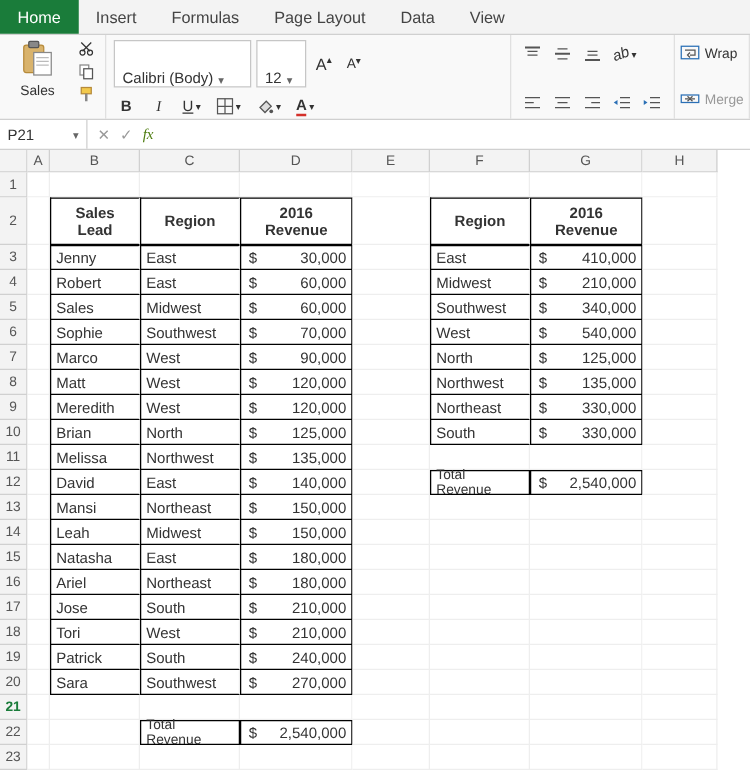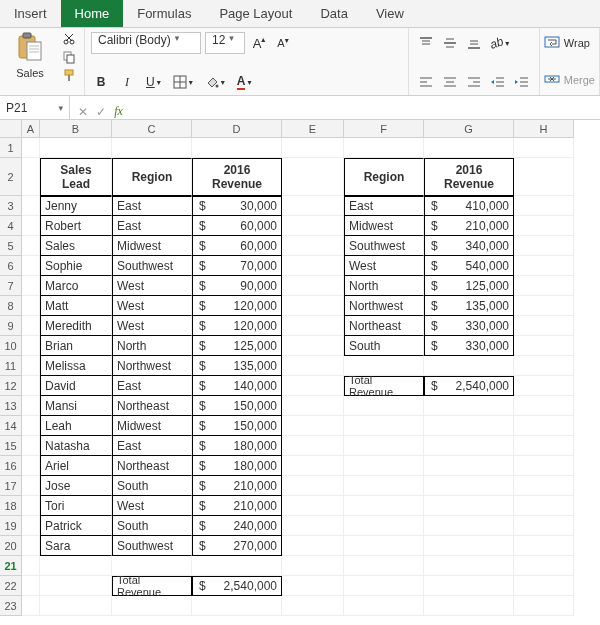--- a/index.html
+++ b/index.html
@@ -14,32 +14,32 @@
   .ribbon { display: flex; background: #f9f9f9; border-bottom: 1px solid #d0d0d0; height: 68px; }
   .group { display: flex; flex-direction: column; justify-content: space-between; border-right: 1px solid #e0e0e0; padding: 4px 6px 2px; }
   .grow { flex: 1; }
 
   .paste-col { display: flex; flex-direction: column; align-items: center; gap: 2px; width: 48px; }
   .clip-icons { display: flex; flex-direction: column; gap: 4px; margin-left: 6px; justify-content: center; }
   .mini-icon { width: 18px; height: 14px; display: flex; align-items: center; justify-content: center; }
 
   .font-row1 { display: flex; gap: 4px; align-items: center; margin-bottom: 4px; }
   .font-row2 { display: flex; gap: 6px; align-items: center; }
-  .combo { border: 1px solid #c6c6c6; background: #fff; height: 22px; display: flex; align-items: flex-start; padding: 0 4px 0 6px; font-size: 12px; }
+  .combo { border: 1px solid #c6c6c6; background: #fff; height: 38px; display: flex; align-items: flex-end; padding: 0 4px 0 6px; font-size: 12px; }
   .combo .caret { margin-left: 4px; font-size: 9px; color: #666; }
   .btn { height: 22px; min-width: 20px; display: inline-flex; align-items: center; justify-content: center; padding: 0 3px; position: relative; }
   .btn svg { display: block; }
   .underline-a { border-bottom: 2px solid; padding-bottom: 1px; line-height: 1; }
 
   .align-row { display: flex; gap: 2px; }
 
   .wrap-col { display: flex; flex-direction: column; gap: 20px; justify-content: center; padding: 0 4px; }
 
   
-  .fx-bar { display: flex; align-items: flex-end; height: 24px; border-bottom: 1px solid #d0d0d0; background: #fff; }
+  .fx-bar { display: flex; align-items: center; height: 24px; border-bottom: 1px solid #d0d0d0; background: #fff; }
   .name-box { width: 70px; border-right: 1px solid #d0d0d0; height: 100%; display: flex; align-items: center; padding: 0 6px; font-size: 12px; }
   .name-box .caret { margin-left: auto; font-size: 9px; color: #666; }
   .fx-controls { display: flex; align-items: center; gap: 8px; padding: 0 8px; color: #999; }
   .fx-controls .fx { font-style: italic; font-family: Georgia, serif; color: #4d7c0f; }
 
   
   .grid { display: grid; grid-template-columns: 22px 18px 72px 80px 90px 62px 18px 80px 90px 40px; }
   .colhead, .rowhead, .corner { background: #f3f3f3; border: 1px solid #d0d0d0; border-top: none; border-left: none; display: flex; align-items: center; justify-content: center; font-size: 11px; color: #555; height: 18px; }
   .corner { background: #f3f3f3; }
   .rowhead { height: 20px; }
@@ -58,22 +58,22 @@
   .money .cur { padding-left: 2px; }
   .money .val { text-align: right; }
   .tot { font-weight: 400; }
 
   .flex-row { display: flex; }
 </style>
 </head>
 <body>
 
 <div class="tabs">
+  <div class="tab active">Home</div>
   <div class="tab">Insert</div>
-  <div class="tab active">Home</div>
   <div class="tab">Formulas</div>
   <div class="tab">Page Layout</div>
   <div class="tab">Data</div>
   <div class="tab">View</div>
 </div>
 
 <div class="ribbon">
 
   <div class="group">
     <div class="flex-row">

